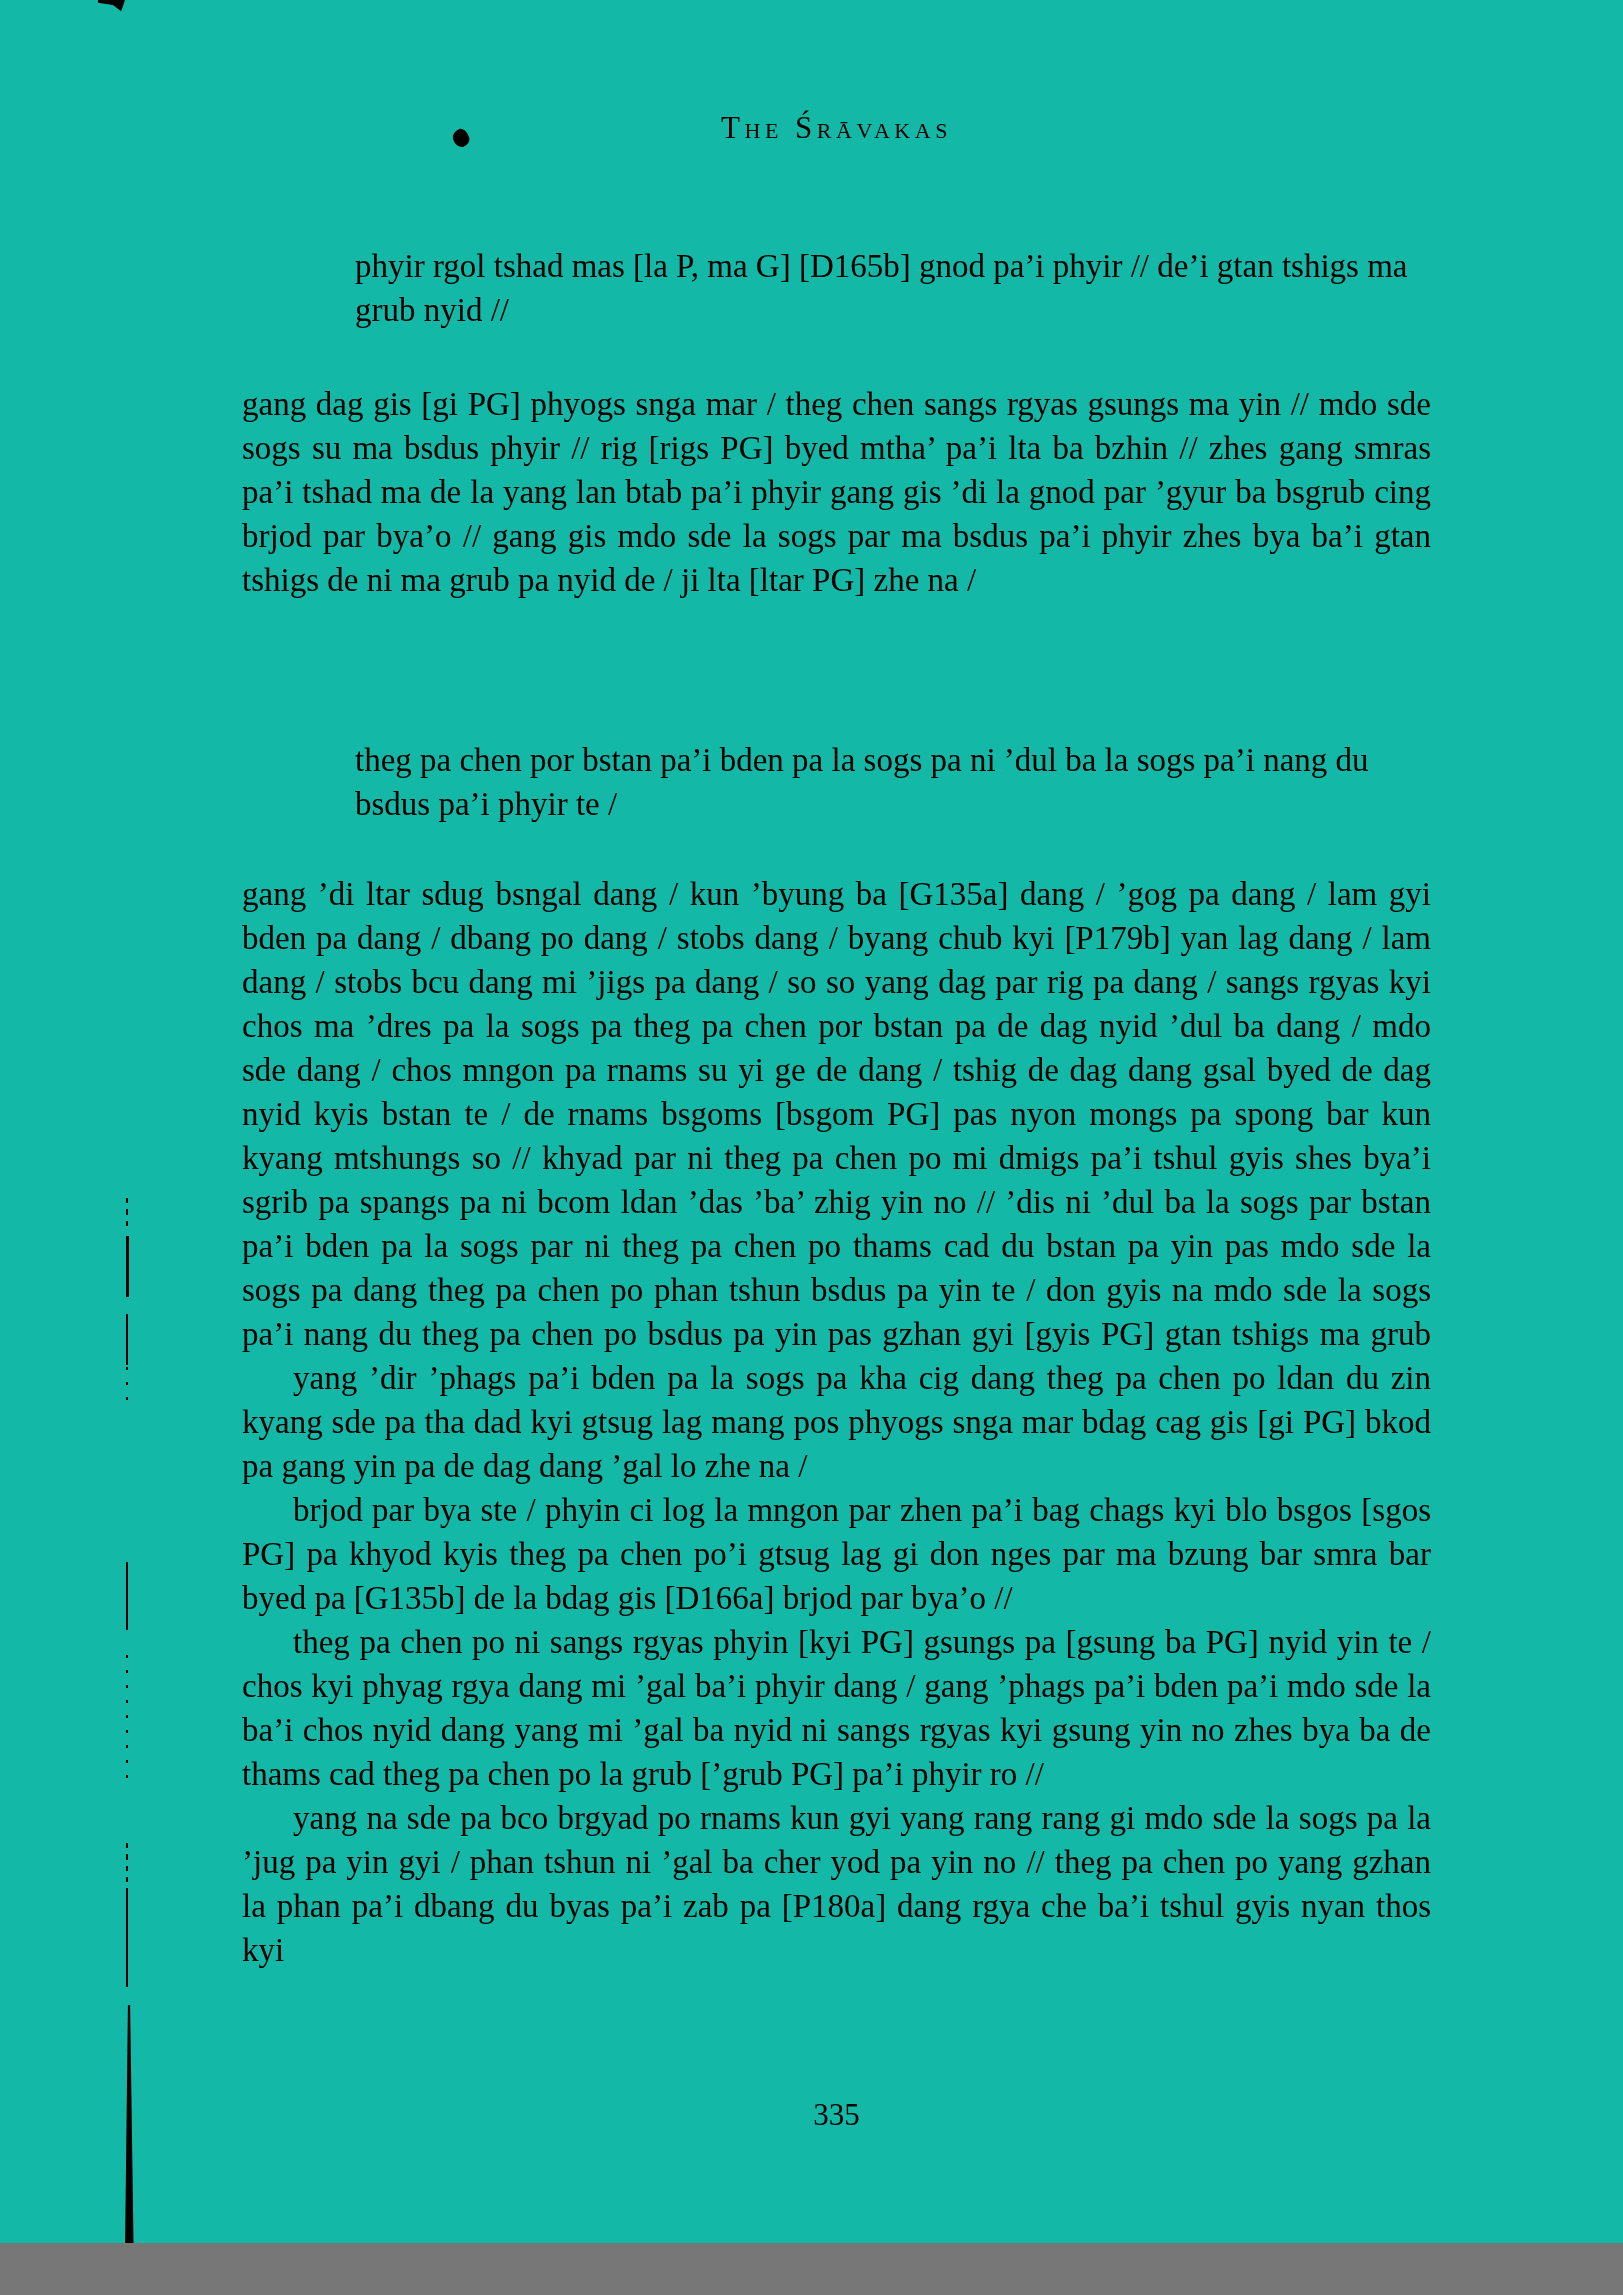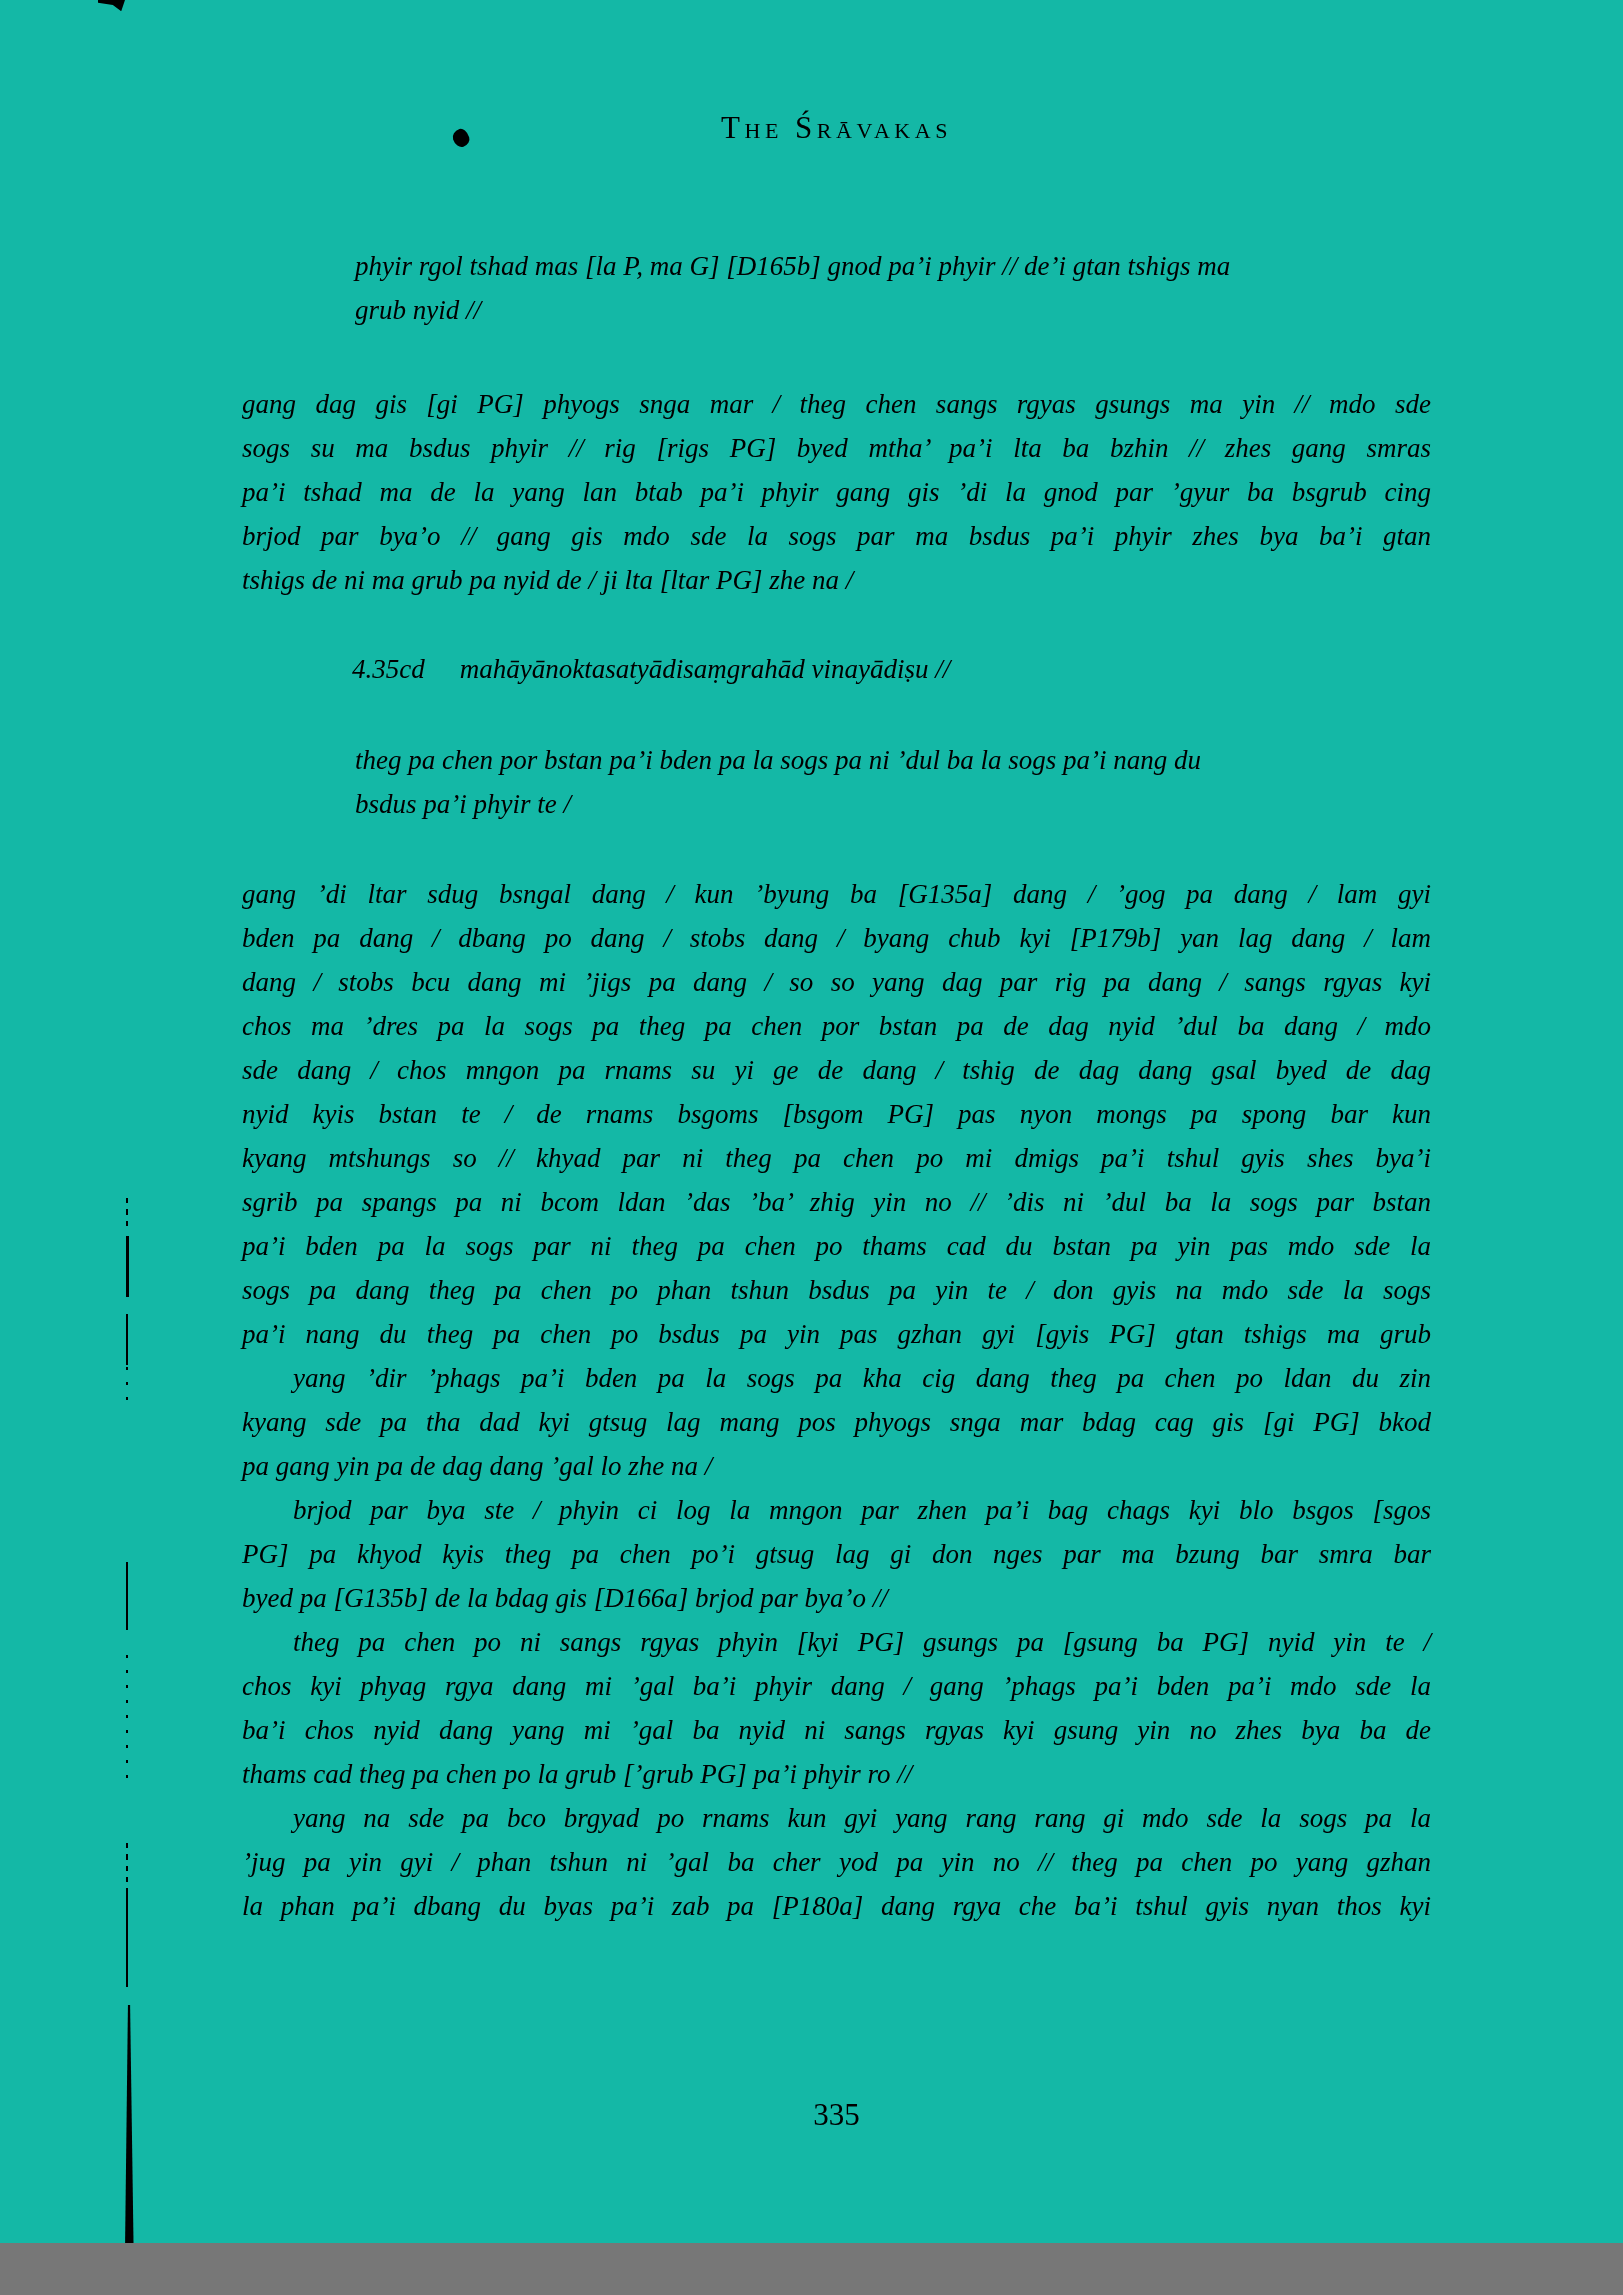--- a/index.html
+++ b/index.html
@@ -16,23 +16,22 @@
     position:absolute;
     left:242px;width:1189px;top:110px;
     text-align:center;
     font-variant:small-caps;
     font-size:31px;
     letter-spacing:4.5px;
   }
   .content{
     position:absolute;
     left:242px;width:1189px;
-    font-size:27px;
+    font-size:33px;
     line-height:44px;
-    font-style:italic;
   }
   .tline{min-height:44px;}
   .tline.just{text-align:justify;text-align-last:justify;}
   .quote{padding-left:113px;}
   .verse{padding-left:110px;white-space:nowrap;}
   .verse .vtext{margin-left:35px;}
   .para.indent .tline:first-child{text-indent:51px;}
   .pageno{
     position:absolute;
     left:242px;width:1189px;top:2097px;
@@ -93,23 +92,20 @@
     </div>
 
   <div class="content" style="top:382px;">
       <div class="tline just">gang dag gis [gi PG] phyogs snga mar / theg chen sangs rgyas gsungs ma yin // mdo sde</div>
       <div class="tline just">sogs su ma bsdus phyir // rig [rigs PG] byed mtha’ pa’i lta ba bzhin // zhes gang smras</div>
       <div class="tline just">pa’i tshad ma de la yang lan btab pa’i phyir gang gis ’di la gnod par ’gyur ba bsgrub cing</div>
       <div class="tline just">brjod par bya’o // gang gis mdo sde la sogs par ma bsdus pa’i phyir zhes bya ba’i gtan</div>
       <div class="tline">tshigs de ni ma grub pa nyid de / ji lta [ltar PG] zhe na /</div>
     </div>
 
-  <div class="content verse" style="top:647px;">
-    <span class="vlabel">4.35cd</span><span class="vtext">mahāyānoktasatyādisaṃgrahād vinayādiṣu //</span>
-  </div>
 
   <div class="content quote" style="top:738px;">
       <div class="tline">theg pa chen por bstan pa’i bden pa la sogs pa ni ’dul ba la sogs pa’i nang du</div>
       <div class="tline">bsdus pa’i phyir te /</div>
     </div>
 
   <div class="content" style="top:872px;">
       <div class="para">
         <div class="tline just">gang ’di ltar sdug bsngal dang / kun ’byung ba [G135a] dang / ’gog pa dang / lam gyi</div>
         <div class="tline just">bden pa dang / dbang po dang / stobs dang / byang chub kyi [P179b] yan lag dang / lam</div>

